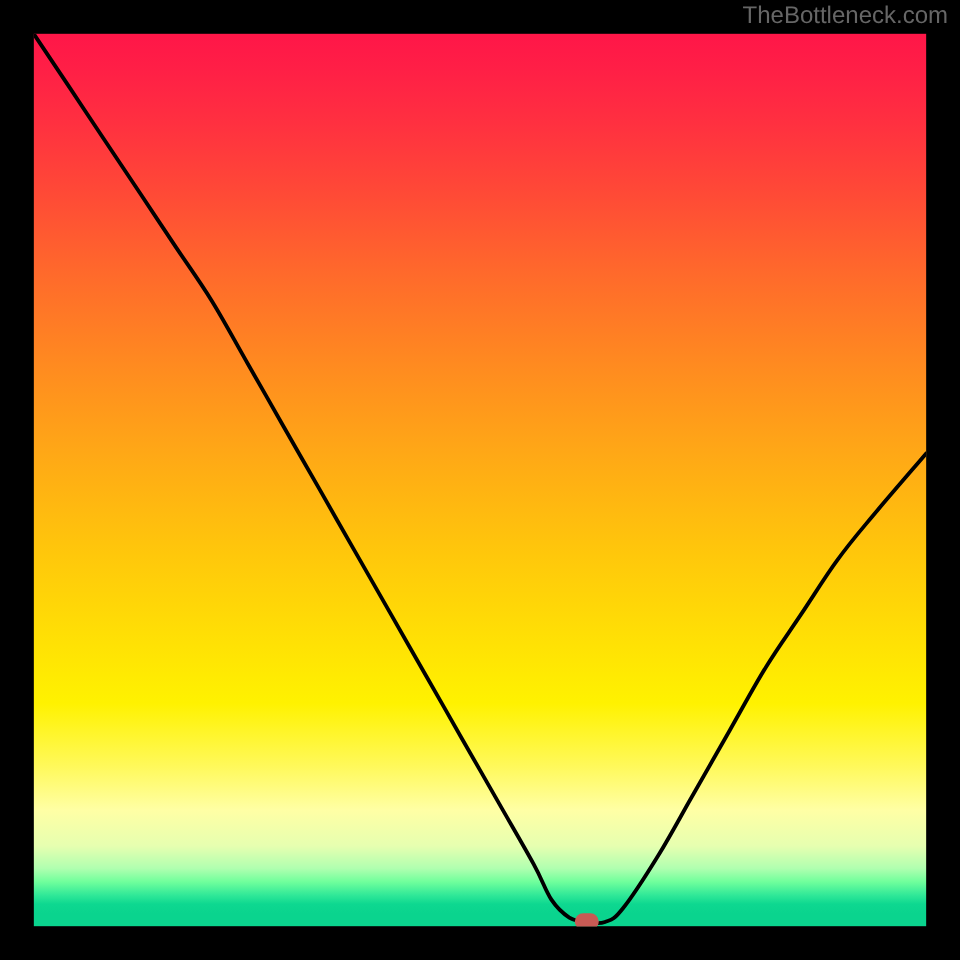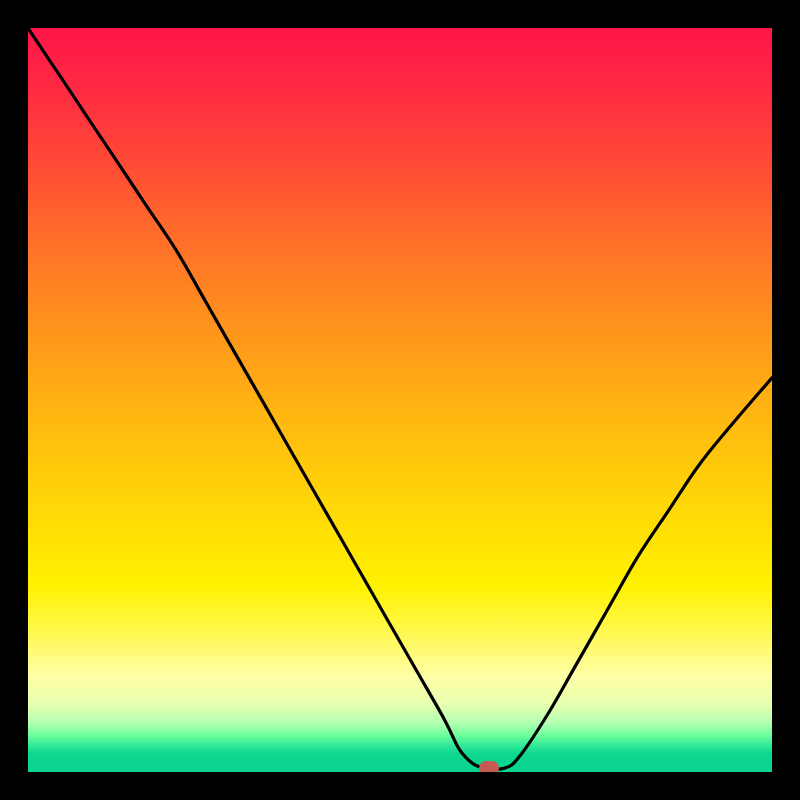--- a/index.html
+++ b/index.html
@@ -79,20 +79,21 @@
     border-radius: 7px;
     z-index: 3;
     transform: translate(-50%, -50%);
   }
 </style>
 </head>
 <body>
 
 <div class="container">
 
+  <div class="watermark">TheBottleneck.com</div>
 
   <div class="plot-area">
     <div class="gradient-bg"></div>
 
     <svg class="curve" viewBox="0 0 744 744" preserveAspectRatio="none">
       <path id="curve-path" d="M 0.0 0.0 C 5.4 8.0, 19.0 28.6, 29.8 44.6 C 40.5 60.7, 48.8 73.2, 59.5 89.3 C 70.2 105.4, 78.6 117.8, 89.3 133.9 C 100.0 150.0, 108.3 162.5, 119.0 178.6 C 129.8 194.6, 138.1 205.8, 148.8 223.2 C 159.5 240.6, 167.8 256.5, 178.6 275.3 C 189.3 294.0, 197.6 308.6, 208.3 327.4 C 219.0 346.1, 227.4 360.7, 238.1 379.4 C 248.8 398.2, 257.1 412.8, 267.8 431.5 C 278.6 450.3, 286.9 464.9, 297.6 483.6 C 308.3 502.3, 316.6 516.9, 327.4 535.7 C 338.1 554.4, 346.4 569.0, 357.1 587.8 C 367.8 606.5, 376.2 621.1, 386.9 639.8 C 397.6 658.6, 408.6 677.2, 416.6 691.9 C 424.7 706.7, 426.2 713.6, 431.5 721.7 C 436.9 729.7, 441.0 733.2, 446.4 736.6 C 451.8 739.9, 455.9 739.6, 461.3 740.3 C 466.6 740.9, 470.8 742.3, 476.2 740.3 C 481.5 738.3, 483.0 739.2, 491.0 729.1 C 499.1 719.1, 510.1 701.9, 520.8 684.5 C 531.5 667.1, 539.8 651.1, 550.6 632.4 C 561.3 613.7, 569.6 599.1, 580.3 580.3 C 591.0 561.6, 599.4 545.6, 610.1 528.2 C 620.8 510.8, 629.1 499.7, 639.8 483.6 C 650.6 467.5, 658.9 453.7, 669.6 439.0 C 680.3 424.2, 686.0 417.8, 699.4 401.8 C 712.8 385.7, 736.0 359.1, 744.0 349.7" stroke="#000" stroke-width="3.2" fill="none" stroke-linecap="round" stroke-linejoin="round"></path>
     </svg>
 
     <div class="marker" id="marker" style="left: 461.28px; top: 740.28px;"></div>
   </div>

